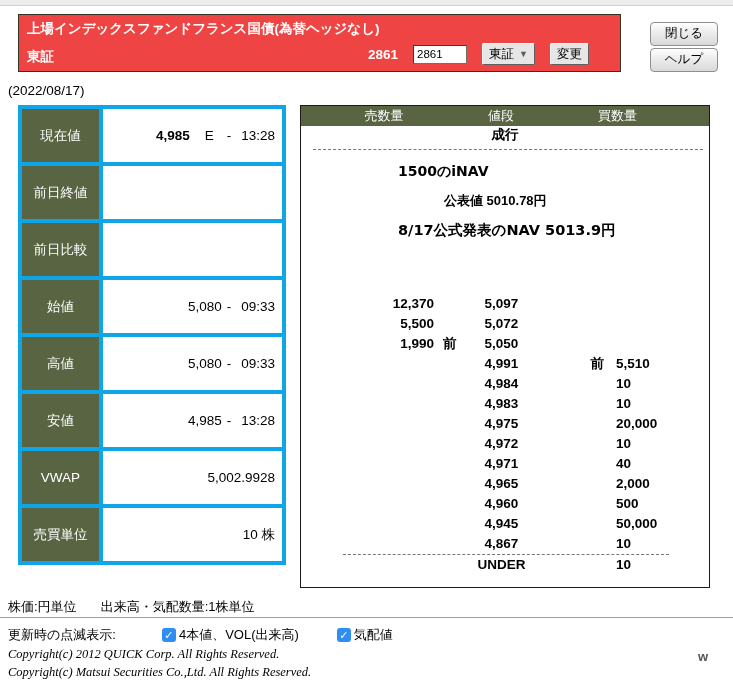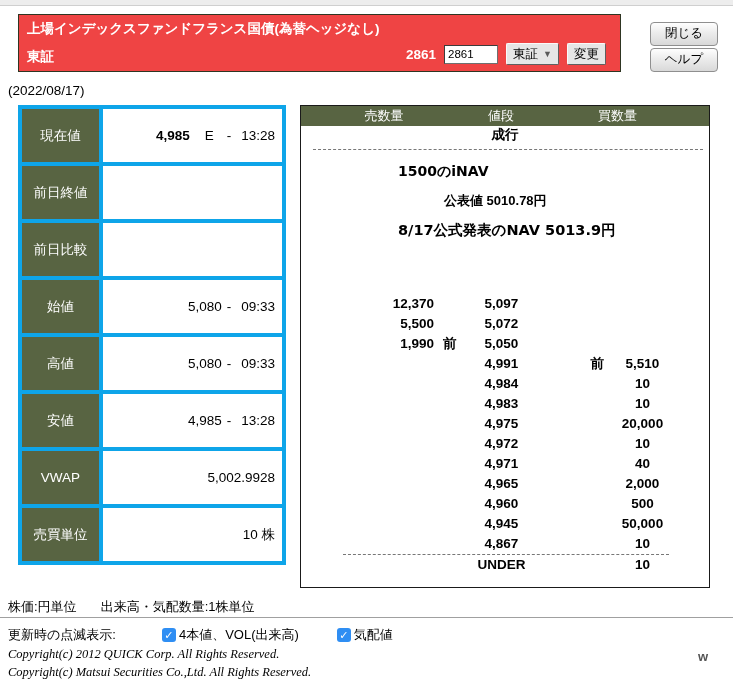--- a/index.html
+++ b/index.html
@@ -7,21 +7,21 @@
     width:733px;height:688px;position:relative;background:#fff;
     font-family:"Liberation Sans","DejaVu Sans",sans-serif;font-size:13px;color:#000;
     overflow:hidden;
   }
   .top-strip{position:absolute;left:0;top:0;width:733px;height:5px;background:#ededed;border-bottom:1px solid #cfcfcf;}
 
   
   .header-bar{position:absolute;left:18px;top:14px;width:601px;height:56px;background:#ef4444;border:1px solid #2e3522;color:#fff;}
   .header-title{position:absolute;left:8px;top:5px;font-weight:bold;font-size:13.5px;white-space:nowrap;}
   .header-exchange{position:absolute;left:8px;top:33px;font-weight:bold;font-size:13.5px;}
-  .header-controls{position:absolute;right:14px;bottom:6px;display:flex;align-items:center;gap:8px;}
+  .header-controls{position:absolute;right:31px;bottom:6px;display:flex;align-items:center;gap:15px;}
   .header-code{font-weight:bold;font-size:13.5px;}
   .code-input{width:46px;height:15px;border:1px solid #6f6f6f;border-top-color:#3c3c3c;border-left-color:#3c3c3c;font-size:11.5px;padding:1px 3px;font-family:"Liberation Sans",sans-serif;background:#fff;color:#000;}
   .win-btn{background:#e6e6e6;border:1px solid;border-color:#fafafa #5f5f5f #5f5f5f #fafafa;border-radius:2px;font-size:12.5px;padding:0 6px;height:20px;display:inline-flex;align-items:center;color:#000;cursor:pointer;white-space:nowrap;}
   .dd-arrow{color:#5a5a5a;font-size:9px;margin-left:5px;}
 
   .round-btn{position:absolute;left:650px;width:66px;height:22px;border:1px solid #8f8f8f;border-radius:4px;
     background:linear-gradient(#fefefe,#ececec 45%,#d9d9d9);font-size:12.5px;text-align:center;line-height:20px;cursor:pointer;}
   .btn-close{top:22px;}
   .btn-help{top:48px;}
 
@@ -38,21 +38,21 @@
   .board{position:absolute;left:300px;top:105px;width:408px;height:481px;border:1px solid #1a1a1a;background:#fff;overflow:hidden;}
   .board-header{height:20px;background:#586442;display:flex;align-items:center;color:#fff;font-size:13px;}
   .bh1{width:166px;text-align:center;} .bh2{width:68px;text-align:center;} .bh3{width:165px;text-align:center;}
   .center-row{height:18px;line-height:18px;text-align:center;font-size:13.5px;font-weight:bold;}
   .dash-top{border-top:1px dashed #777;margin:5px 6px 0 12px;height:0;}
   .inav-l1{margin:13px 0 0 97px;font-size:14px;font-weight:bold;font-family:"DejaVu Sans",sans-serif;}
   .inav-l2{margin:11px 0 0 143px;font-size:13px;font-weight:bold;font-family:Liberation Sans, sans-serif;}
   .inav-l3{margin:11px 0 0 97px;font-size:14.5px;font-weight:bold;font-family:"DejaVu Sans",sans-serif;}
   .ladder{margin-top:54px;}
   .ladder-row{display:grid;grid-template-columns:133px 26px 83px 61px 65px;height:20px;line-height:20px;font-size:13.5px;font-weight:bold;}
-  .c-sell{text-align:right;} .c-smark{padding-left:9px;} .c-price{text-align:center;} .c-bmark{text-align:right;} .c-buy{text-align:center;padding-left:12px;}
+  .c-sell{text-align:right;} .c-smark{padding-left:9px;} .c-price{text-align:center;} .c-bmark{text-align:right;} .c-buy{text-align:left;padding-left:12px;}
   .dash-bottom{border-top:1px dashed #777;margin:0 40px 0 42px;height:0;}
 
   
   .units-line{position:absolute;left:8px;top:598px;font-size:13px;white-space:nowrap;}
   .units-sep{display:inline-block;width:24px;}
   .footer-rule{position:absolute;left:0;top:617px;width:733px;border-top:1px solid #a0a0a0;height:0;}
   .blink-row{position:absolute;left:8px;top:626px;display:flex;align-items:center;font-size:13px;white-space:nowrap;}
   .blink-label{margin-right:46px;}
   .cb{width:14px;height:14px;background:#2f8ef3;border-radius:3px;color:#fff;font-size:11px;line-height:14px;text-align:center;font-weight:bold;display:inline-block;cursor:pointer;}
   .cb-label{margin-left:3px;}

